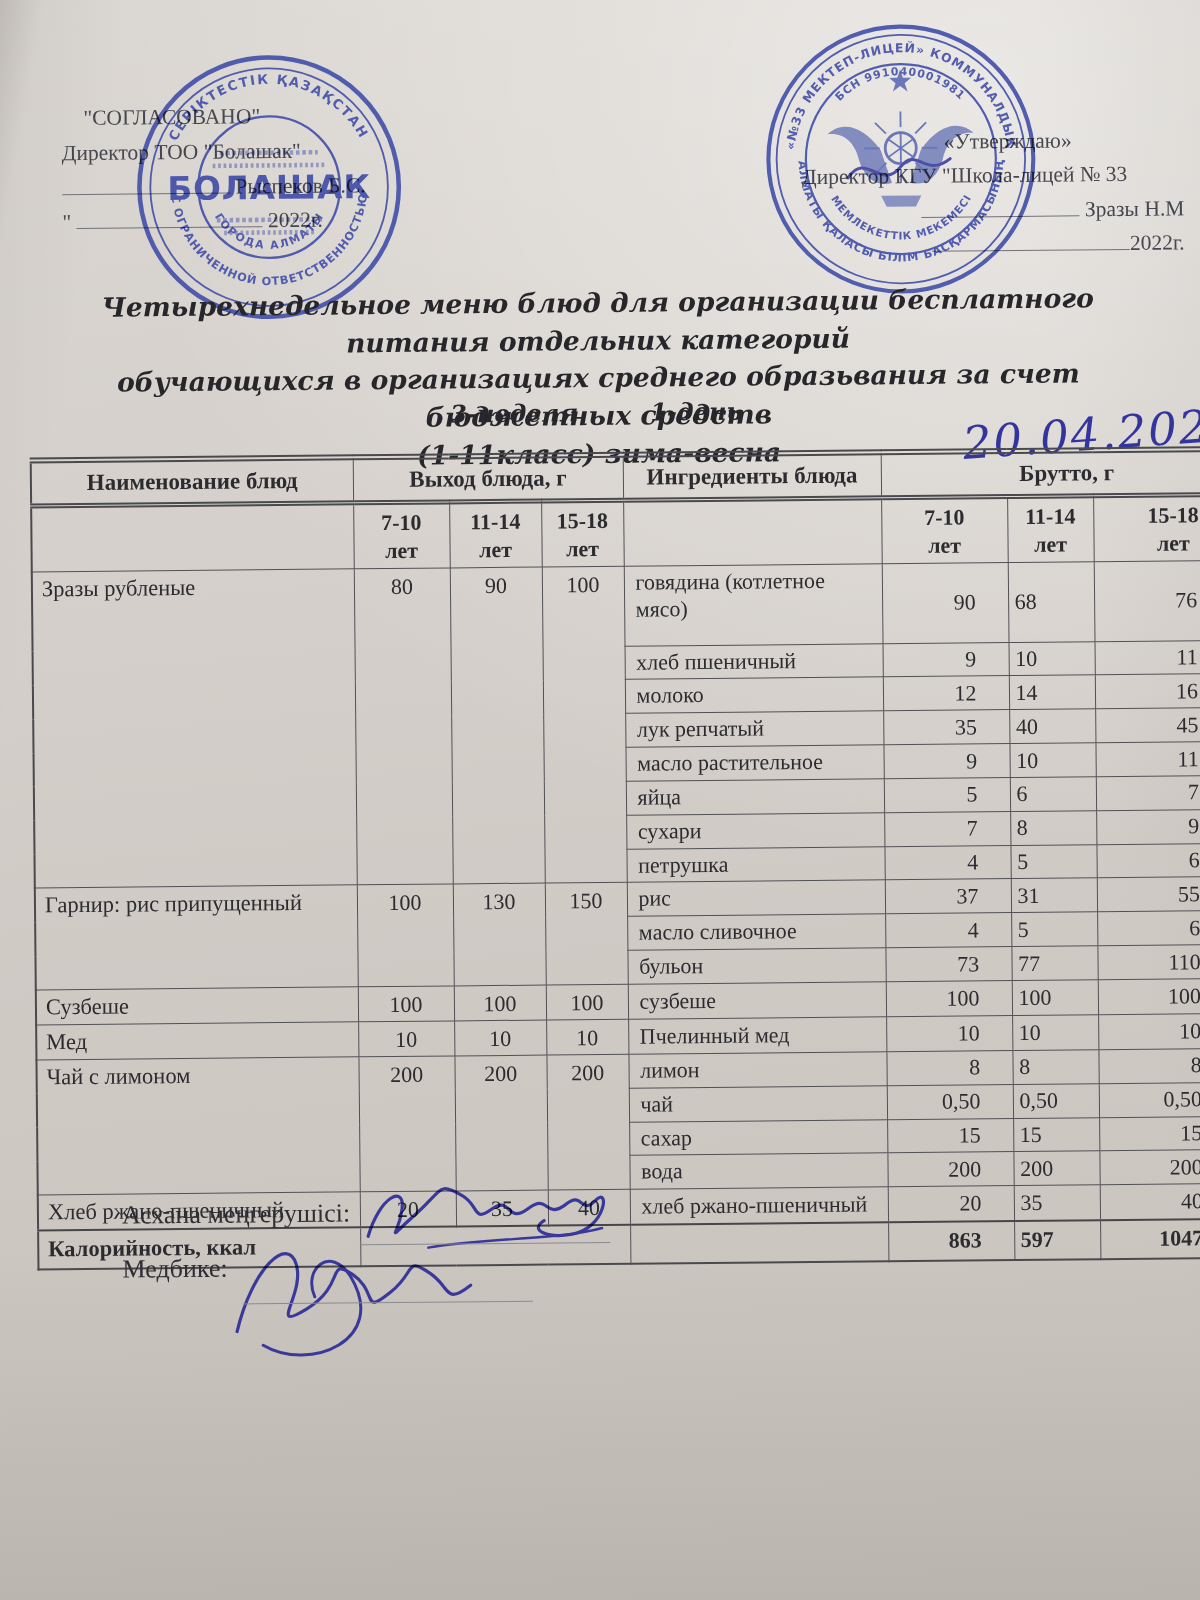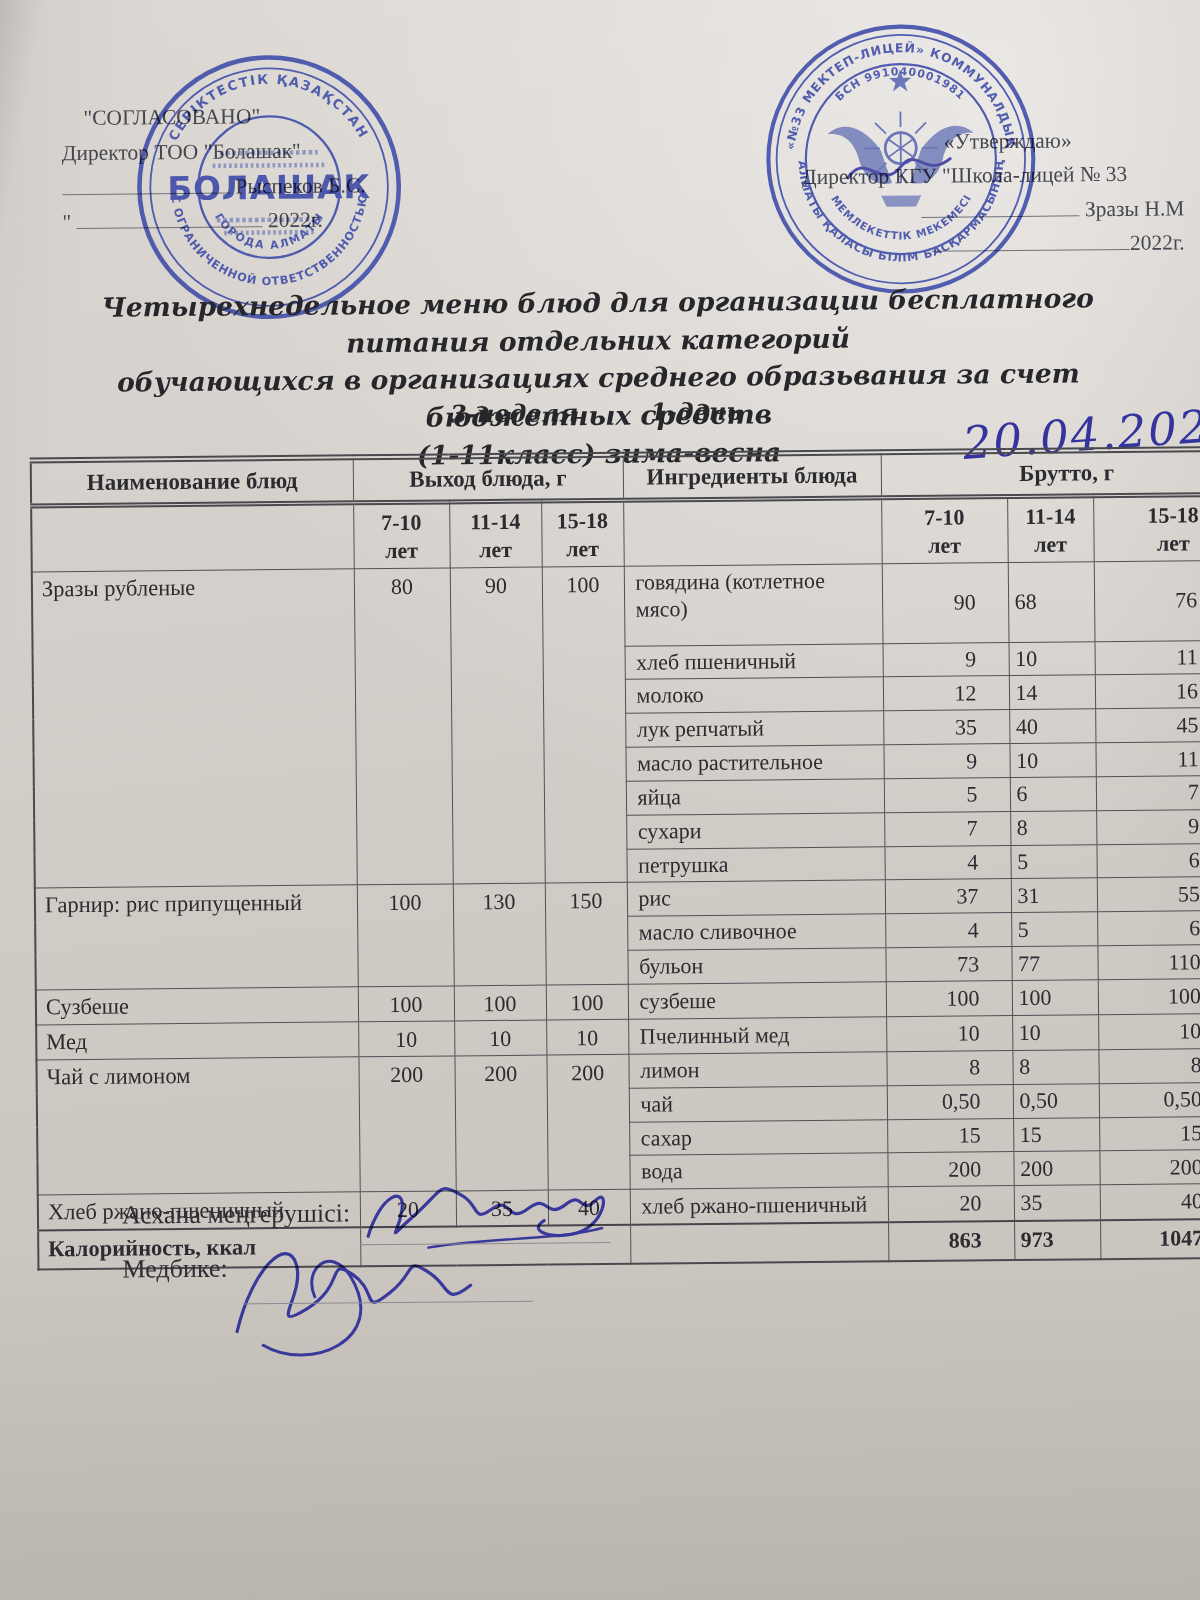--- a/index.html
+++ b/index.html
@@ -358,21 +358,21 @@
             <td class="ing">хлеб ржано-пшеничный</td>
             <td class="b1">20</td>
             <td class="b2">35</td>
             <td class="b3">40</td>
           </tr>
           <tr class="totals">
             <td class="name">Калорийность, ккал</td>
             <td colspan="3"></td>
             <td></td>
             <td class="b1">863</td>
-            <td class="b2">973</td>
+            <td class="b2">597</td>
             <td class="b3">1047</td>
           </tr>
         </tbody>
     </table>
 
     <div class="sig-block">
       <div class="sig-row">
         <span class="sig-label">Асхана меңгерушісі:</span>
         <svg class="sig-svg pen" style="left:236px;top:-28px" width="270" height="96" viewBox="0 0 270 96">
           <path d="M10,66 C22,26 48,14 44,40 C40,66 26,72 56,46 C86,20 80,12 104,26 C122,36 114,54 134,40 C154,26 148,56 170,40 C192,24 186,52 208,36 C226,22 222,48 238,32 C252,18 248,60 214,66 C190,70 170,62 186,52" stroke="#39399b" stroke-width="3.2" fill="none" stroke-linecap="round"></path>

